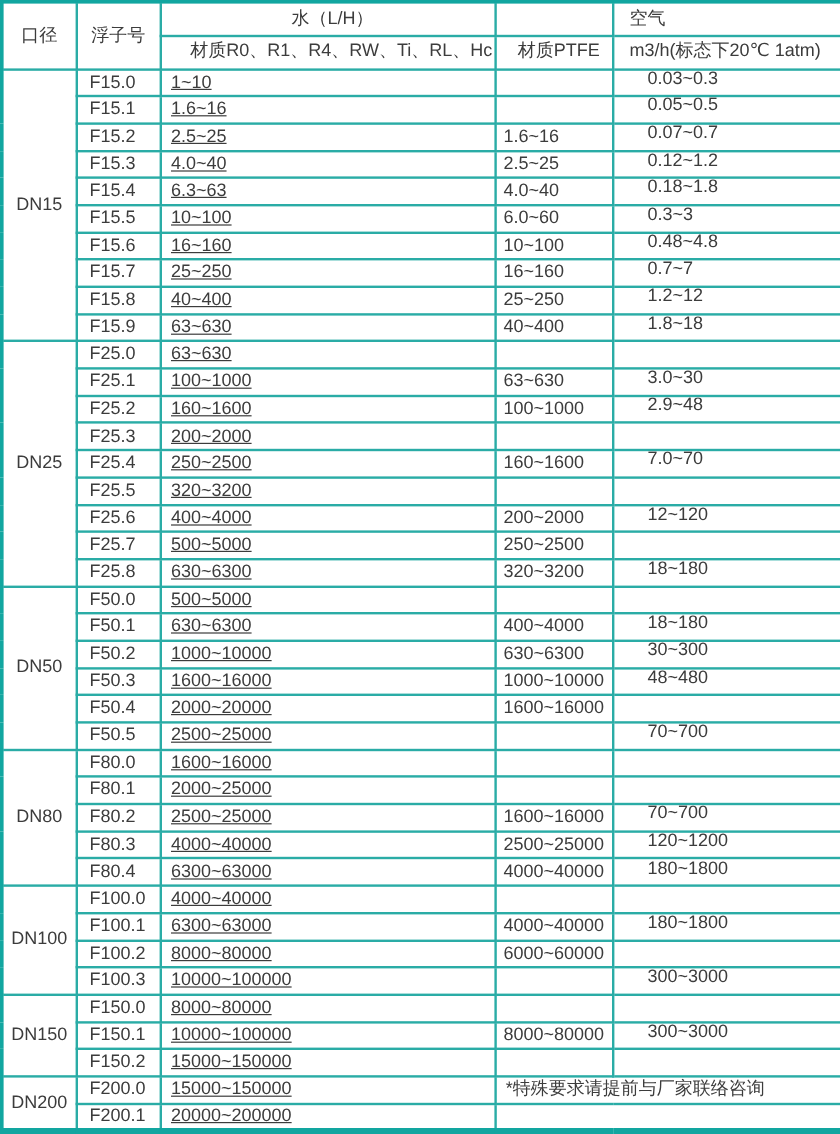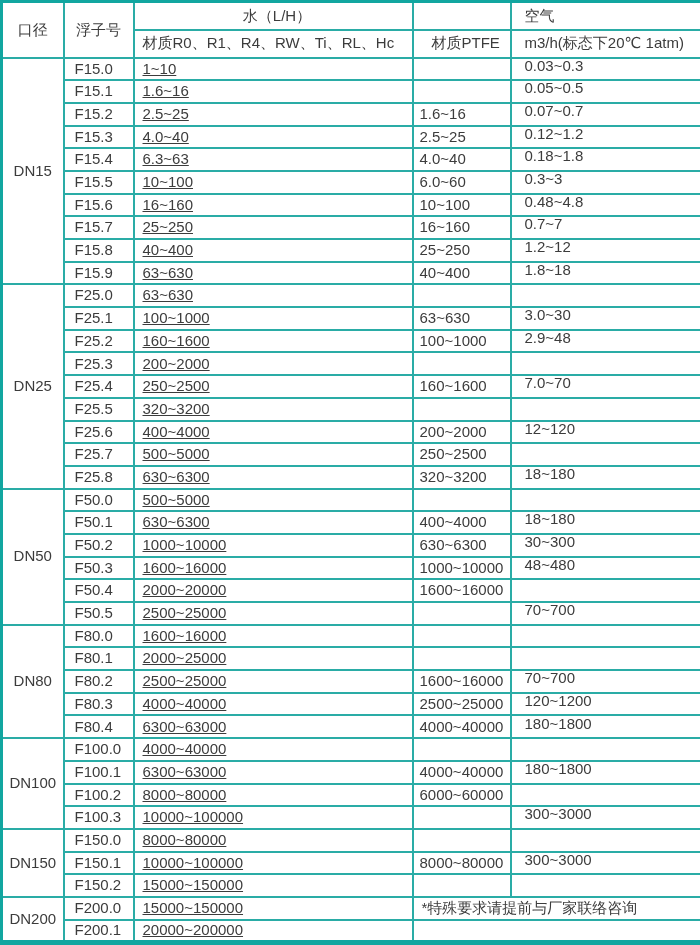--- a/index.html
+++ b/index.html
@@ -25,28 +25,28 @@
     border:2px solid var(--line);
     font-size:15px;font-weight:400;color:var(--text);
     white-space:nowrap;overflow:hidden;
     padding:0;vertical-align:middle;text-align:left;
     line-height:1.1;
   }
   thead tr{height:28px;}
   tbody tr{height:22px;}
   th.center, td.diameter{text-align:center;}
   th.water-group{padding-left:8px;text-align:center;}
-  th.mat-r{padding-left:8px;}
+  th.mat-r{padding-left:24px;}
   th.mat-ptfe{padding-left:18px;}
   th.air-group{padding-left:13px;}
   th.air-sub{padding-left:13px;margin-left:24px;}
   td.float{padding-left:10px;}
   td.water{padding-left:8px;text-decoration:underline;}
   td.ptfe{padding-left:6px;}
-  td.air{padding-left:13px;}
+  td.air{padding-left:28px;}
   td.note{padding-left:8px;}
   .raised{position:relative;top:-3px;display:inline-block;}
 </style>
 </head>
 <body>
 
 <table>
   <colgroup>
     <col style="width:62px">
     <col style="width:70px">

